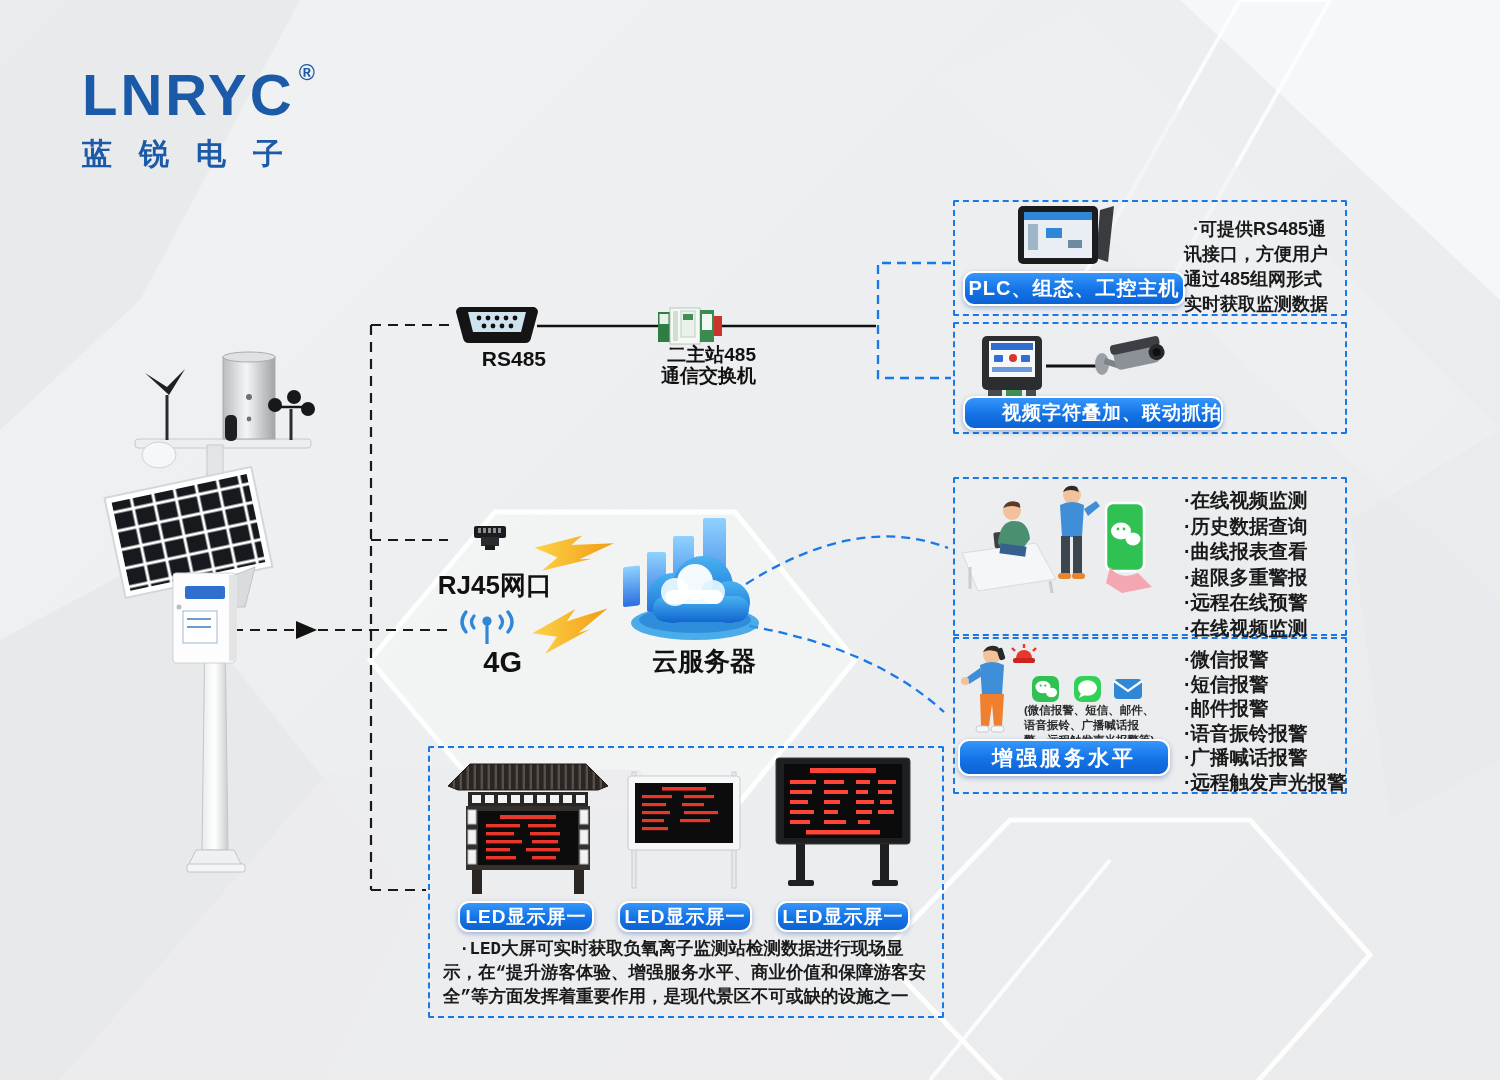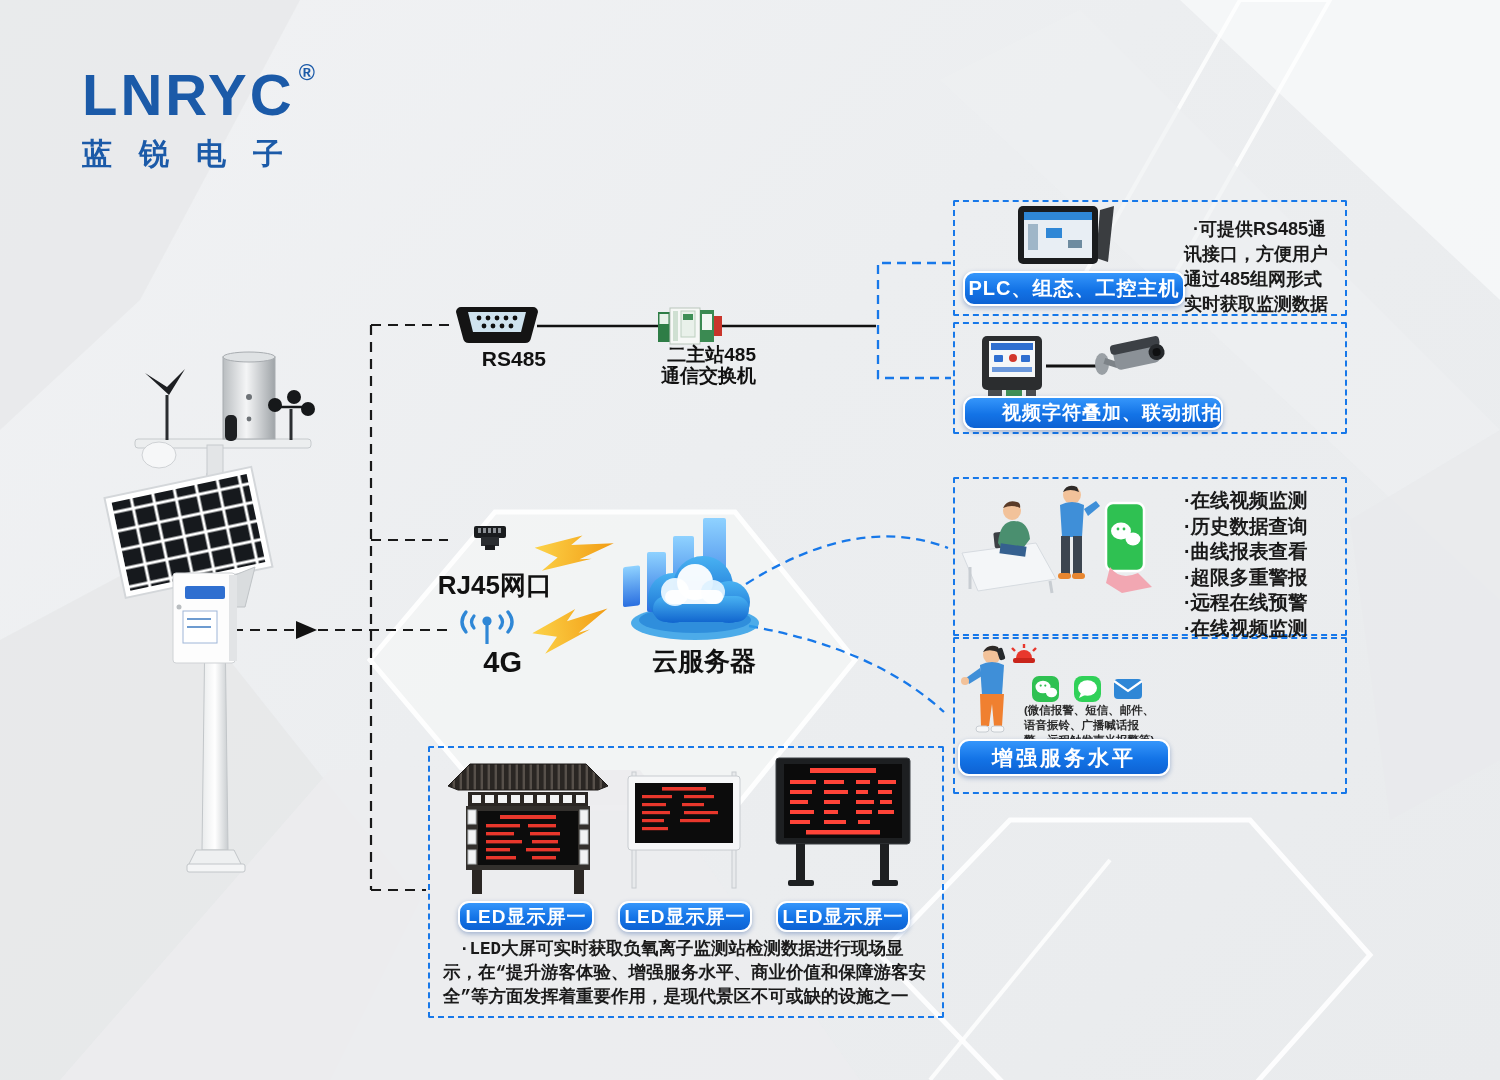--- a/index.html
+++ b/index.html
@@ -349,20 +349,28 @@
       <ellipse cx="55.5" cy="14" rx="9.5" ry="7.8" fill="#ffffff"></ellipse>
       <path d="M49 19 l-2 5 6 -3z" fill="#ffffff"></path>
     </g>
     <g>
       <rect x="82" y="5" width="28" height="20" rx="4" fill="#2f87d6"></rect>
       <path d="M82 7 l14 10 14 -10" fill="none" stroke="#ffffff" stroke-width="2.2"></path>
     </g>
   </svg>
   <div class="abs desc" style="left:1024px;top:703px;width:132px;font-size:11.5px;line-height:15px;color:#2a2a2a;">(微信报警、短信、邮件、语音振铃、广播喊话报警、远程触发声光报警等)</div>
   <div class="abs pill" style="left:958px;top:739px;width:208px;height:33px;font-size:21px;letter-spacing:3px;">增强服务水平</div>
+  <ul class="abs bullets" style="left:1184px;top:647px;font-size:19.5px;line-height:24.5px;">
+    <li>·微信报警</li>
+    <li>·短信报警</li>
+    <li>·邮件报警</li>
+    <li>·语音振铃报警</li>
+    <li>·广播喊话报警</li>
+    <li>·远程触发声光报警</li>
+  </ul>
 
   <div class="abs dpanel" style="left:428px;top:746px;width:512px;height:268px;"></div>
 
   <svg class="abs" style="left:448px;top:756px;" width="160" height="140" viewBox="0 0 160 140">
     <defs>
         <pattern id="slats" width="7" height="24" patternUnits="userSpaceOnUse">
       <rect width="7" height="24" fill="#2a2623"></rect>
           <rect x="4.6" width="2.4" height="24" fill="#57504a"></rect>
     </pattern>
       </defs>

